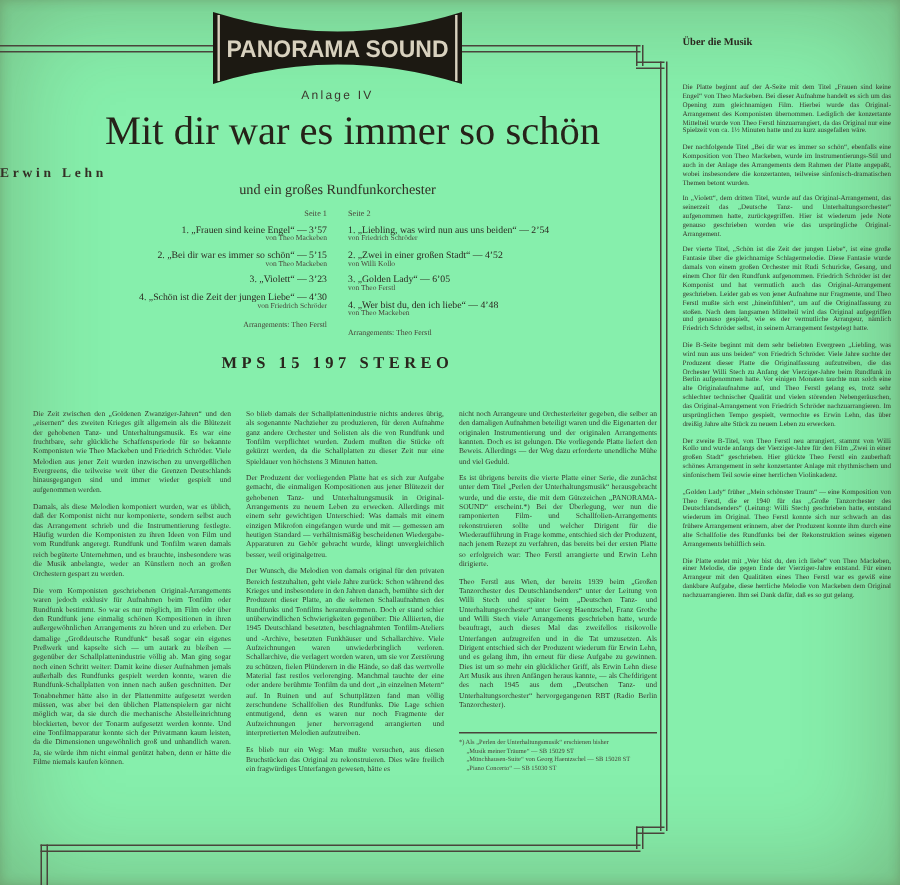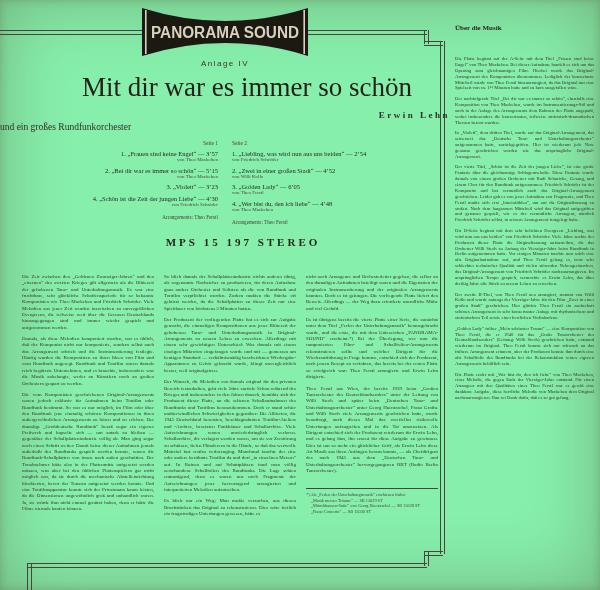--- a/index.html
+++ b/index.html
@@ -9,37 +9,37 @@
     box-shadow:inset 0 0 70px rgba(75,60,30,.33), inset 0 0 8px rgba(75,60,30,.25);
     font-family:"Liberation Serif", serif;color:#2e2a22;
   }
   
   .dl-h{position:absolute;height:3px;border-top:1px solid #49443b;border-bottom:1px solid #49443b;}
   .dl-v{position:absolute;width:3px;border-left:1px solid #49443b;border-right:1px solid #49443b;}
   
   .logo{position:absolute;left:140px;top:7px;width:170px;height:50px;}
   .series{position:absolute;left:0;top:59px;width:450px;text-align:center;
     font-family:"Liberation Sans",sans-serif;font-size:8px;letter-spacing:1.5px;color:#3b362d;}
-  .title{position:absolute;left:12px;top:72px;width:470px;text-align:center;
+  .title{position:absolute;left:0;top:72px;width:470px;text-align:center;
     font-size:27px;color:#262219;}
-  .artist{position:absolute;left:0;top:110px;width:450px;text-align:right;
+  .artist{position:absolute;left:0;top:110px;width:450px;text-align:left;
     font-size:9px;font-weight:bold;letter-spacing:2.5px;color:#332e25;}
-  .orch{position:absolute;left:0;top:122px;width:450px;font-size:9.5px;color:#332e25;}
+  .orch{position:absolute;left:0;top:122px;width:450px;text-align:center;font-size:9.5px;color:#332e25;}
   
   .tracks{position:absolute;left:0;top:140px;width:450px;display:flex;justify-content:center;gap:14px;}
   .side{width:160px;}
   .side.s1{text-align:right;}
   .side.s2{text-align:left;}
   .side-label{font-size:5.5px;color:#4a443a;margin-bottom:4px;}
   .track{margin-bottom:4.5px;}
   .t-line{font-size:6.5px;color:#2c2820;}
   .t-comp{font-size:5px;color:#4a443a;}
   .arr{font-size:5.2px;color:#4a443a;margin-top:7px;}
   .catalog{position:absolute;left:0;top:236px;width:450px;text-align:center;
-    font-size:11px;font-weight:bold;letter-spacing:3px;color:#2a261e;padding-left:18px;}
+    font-size:11px;font-weight:bold;letter-spacing:3px;color:#2a261e;}
   
   .col{position:absolute;top:274px;width:132px;height:288px;overflow:hidden;
     font-size:5px;line-height:1.27;text-align:justify;color:#3a352c;}
   .col p{margin:0 0 5px 0;}
   .c1{left:22px;} .c2{left:164px;} .c3{left:306px;}
   .footnote{margin-top:14px;border-top:1px solid #49443b;padding-top:3px;
     font-size:4.3px;line-height:1.3;text-align:left;color:#4a443a;}
   .fn-ind{padding-left:5px;}
   
   .about{position:absolute;left:455px;top:24px;width:139px;height:545px;overflow:hidden;

